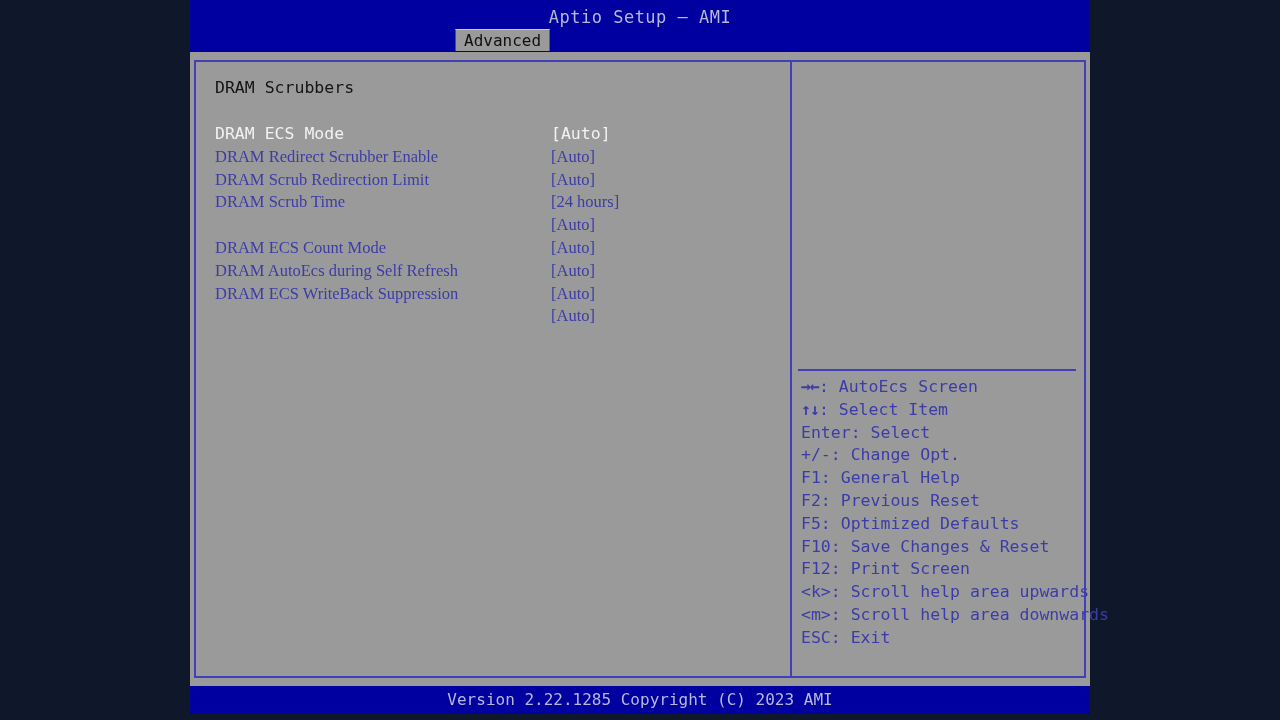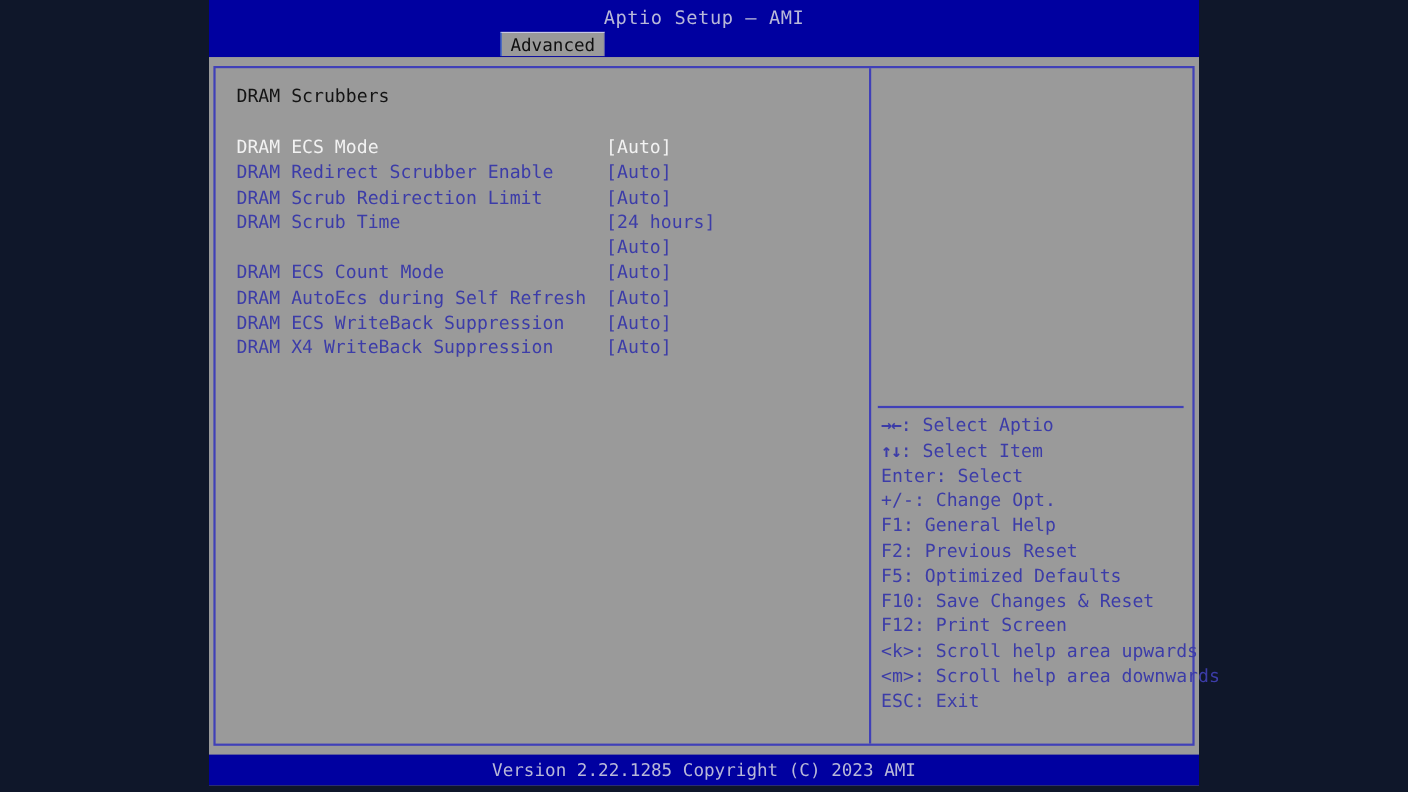--- a/index.html
+++ b/index.html
@@ -147,21 +147,21 @@
   .row .label {
     position: absolute;
     left: 19px;
     top: 0;
   }
   .row .value {
     position: absolute;
     left: 355px;
     top: 0;
   }
-  .row.normal .label, .row.normal .value { color: #3c3ca8; }
+  .row.normal .label, .row.normal .value { color: #3c3ca8; font-family: Liberation Serif, serif; }
   .row.selected .label, .row.selected .value { color: #f2f2f2; }
 
   
   #help-text {
     position: absolute;
     left: 9px;
     top: 16px;
     width: 270px;
     font-size: 16.5px;
     line-height: 22.8px;
@@ -232,30 +232,30 @@
         <div id="section-title">DRAM Scrubbers</div>
         <div id="rows">
             <div class="row selected"><span class="label">DRAM ECS Mode</span><span class="value">[Auto]</span></div>
             <div class="row normal"><span class="label">DRAM Redirect Scrubber Enable</span><span class="value">[Auto]</span></div>
             <div class="row normal"><span class="label">DRAM Scrub Redirection Limit</span><span class="value">[Auto]</span></div>
             <div class="row normal"><span class="label">DRAM Scrub Time</span><span class="value">[24 hours]</span></div>
             <div class="row normal"><span class="value">[Auto]</span></div>
             <div class="row normal"><span class="label">DRAM ECS Count Mode</span><span class="value">[Auto]</span></div>
             <div class="row normal"><span class="label">DRAM AutoEcs during Self Refresh</span><span class="value">[Auto]</span></div>
             <div class="row normal"><span class="label">DRAM ECS WriteBack Suppression</span><span class="value">[Auto]</span></div>
-            <div class="row normal"><span class="label">DRAM X4 WriteBack Suppression</span><span class="value">[Auto]</span></div>
+            <div class="row normal"><span class="value">[Auto]</span></div>
           </div>
       </div>
 
       <div id="vdivider"></div>
 
       <div id="rightpane">
         <div id="help-divider"></div>
         <div id="keylegend">
-            <div class="keyrow"><span class="glyph">→←</span><span>: Select Aptio</span></div>
+            <div class="keyrow"><span class="glyph">→←</span><span>: AutoEcs Screen</span></div>
             <div class="keyrow"><span class="glyph">↑↓</span><span>: Select Item</span></div>
             <div class="keyrow"><span>Enter: Select</span></div>
             <div class="keyrow"><span>+/-: Change Opt.</span></div>
             <div class="keyrow"><span>F1: General Help</span></div>
             <div class="keyrow"><span>F2: Previous Reset</span></div>
             <div class="keyrow"><span>F5: Optimized Defaults</span></div>
             <div class="keyrow"><span>F10: Save Changes &amp; Reset</span></div>
             <div class="keyrow"><span>F12: Print Screen</span></div>
             <div class="keyrow"><span>&lt;k&gt;: Scroll help area upwards</span></div>
             <div class="keyrow"><span>&lt;m&gt;: Scroll help area downwards</span></div>

